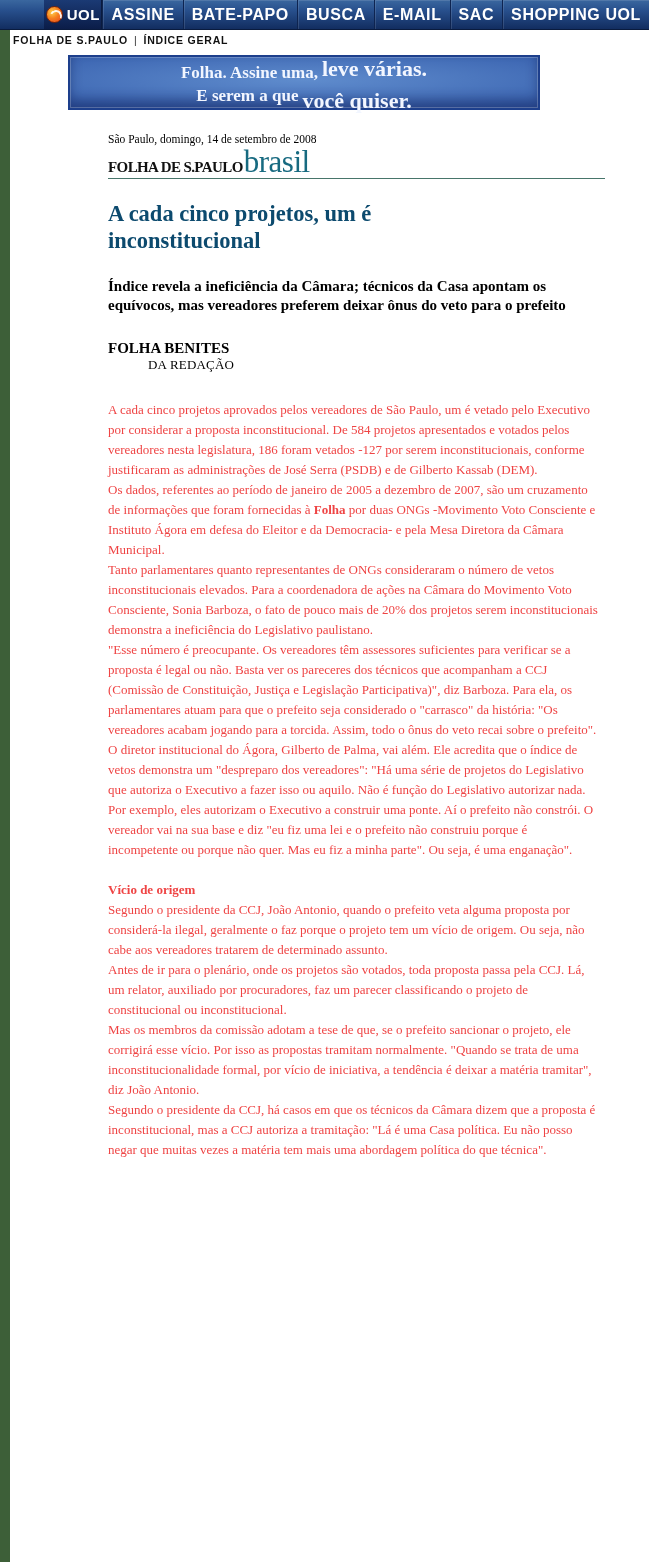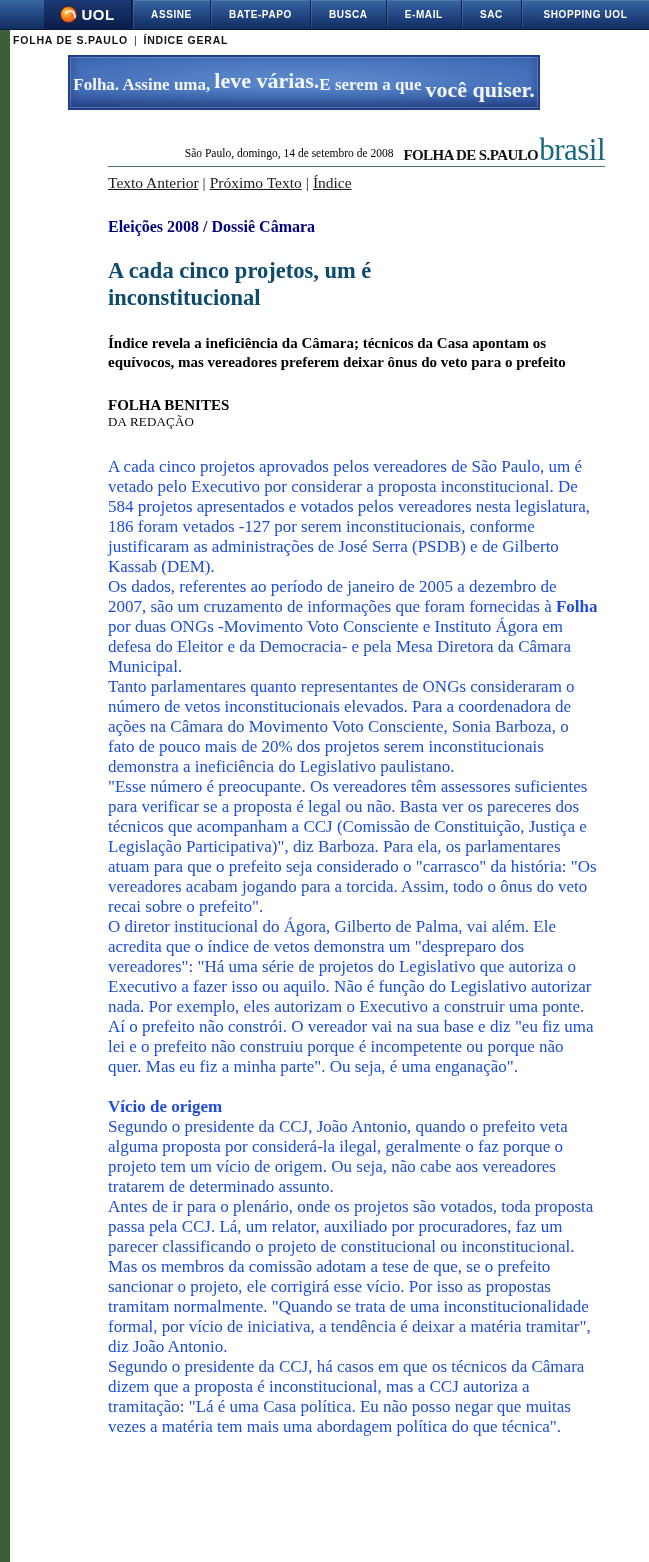--- a/index.html
+++ b/index.html
@@ -66,21 +66,21 @@
     font-weight: bold;
     font-size: 15px;
     letter-spacing: 0.5px;
   }
   .nav-item {
     flex: 1 1 auto;
     display: flex;
     align-items: center;
     justify-content: center;
     color: #ffffff;
-    font-size: 10px;
+    font-size: 16px;
     font-weight: bold;
     letter-spacing: 0.6px;
     border-left: 1px solid #0e2450;
     box-shadow: inset 1px 1px 0 rgba(255,255,255,0.12);
     cursor: pointer;
     white-space: nowrap;
     padding: 0 8px;
   }
   .nav-item.wide { flex: 1.35 1 auto; }
   
@@ -102,21 +102,21 @@
   .masthead-sep { font-weight: normal; color: #333; }
   
   .banner {
     position: absolute;
     left: 68px; top: 55px;
     width: 472px; height: 55px;
     background: radial-gradient(ellipse 130% 120% at 50% 45%, #5f8ccd 0%, #3a63b0 55%, #22478f 100%);
     border: 2px solid #1d3f8c;
     box-shadow: inset 0 0 0 1px rgba(255,255,255,0.22), inset 0 -8px 12px rgba(10,25,80,0.45);
     display: flex;
-    flex-direction: row;
+    flex-direction: column;
     align-items: center;
     justify-content: center;
     color: #f2f6ff;
     text-align: center;
     line-height: 1.0;
     cursor: pointer;
   }
   .banner .b-sm { font-size: 17px; font-weight: bold; }
   .banner .b-lg { font-size: 22px; font-weight: bold; position: relative; top: -2px; }
   .banner .line2 { margin-top: 1px; }
@@ -124,20 +124,21 @@
   
   .content {
     position: absolute;
     left: 108px; top: 136px;
     width: 497px;
   }
   .dateline-row {
     display: flex;
     align-items: baseline;
     justify-content: flex-end;
+    flex-direction: column;
   }
   .dateline {
     font-size: 11.5px;
     color: #000;
     margin-right: 10px;
     position: relative;
     top: -3px;
   }
   .brand { display: inline-flex; align-items: baseline; }
   .brand-folha {
@@ -185,26 +186,26 @@
   }
   .deck {
     margin-top: 23px;
     font-weight: bold;
     font-size: 15px;
     line-height: 19px;
     width: 470px;
   }
   .byline { margin-top: 25px; }
   .byline-name { font-weight: bold; font-size: 15px; }
-  .byline-org { font-size: 13px; letter-spacing: 0.2px; }
+  .byline-org { font-size: 13px; letter-spacing: 0.2px; margin-left: 40px; }
   .article-body { margin-top: 27px; width: 490px; }
   .article-body p {
-    font-size: 17px;
+    font-size: 13px;
     line-height: 20px;
-    color: #1d4ed8;
+    color: #ef4444;
   }
   .article-body .subhead {
     font-weight: bold;
     margin-top: 20px;
   }
 </style>
 </head>
 <body>
 
 <div class="page">
@@ -245,25 +246,21 @@
 
     <div class="dateline-row">
       <span class="dateline">São Paulo, domingo, 14 de setembro de 2008</span>
       <span class="brand">
         <span class="brand-folha">FOLHA DE S.PAULO</span>
         <span class="brand-section">brasil</span>
       </span>
     </div>
     <hr class="rule">
 
-    <div class="textnav">
-      <a>Texto Anterior</a><span class="sep">|</span><a>Próximo Texto</a><span class="sep">|</span><a>Índice</a>
-    </div>
-
-    <div class="kicker">Eleições 2008 / Dossiê Câmara</div>
+
 
     <h1 class="headline">A cada cinco projetos, um é inconstitucional</h1>
 
     <p class="deck">Índice revela a ineficiência da Câmara; técnicos da Casa apontam os equívocos, mas vereadores preferem deixar ônus do veto para o prefeito</p>
 
     <div class="byline">
       <div class="byline-name">FOLHA BENITES</div>
       <div class="byline-org">DA REDAÇÃO</div>
     </div>
 

